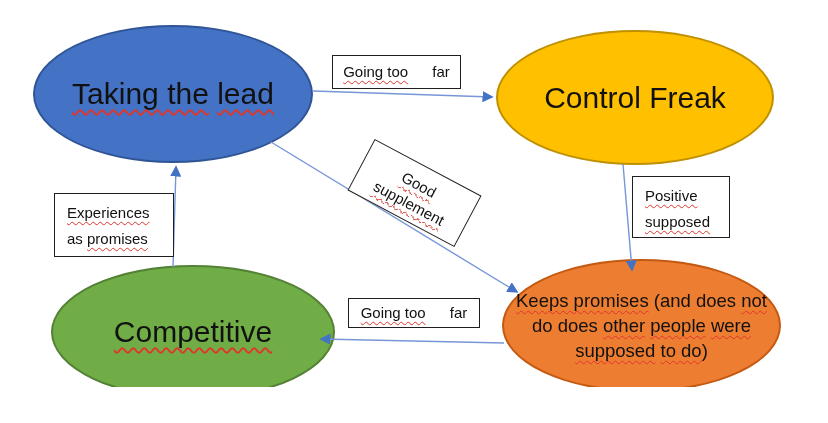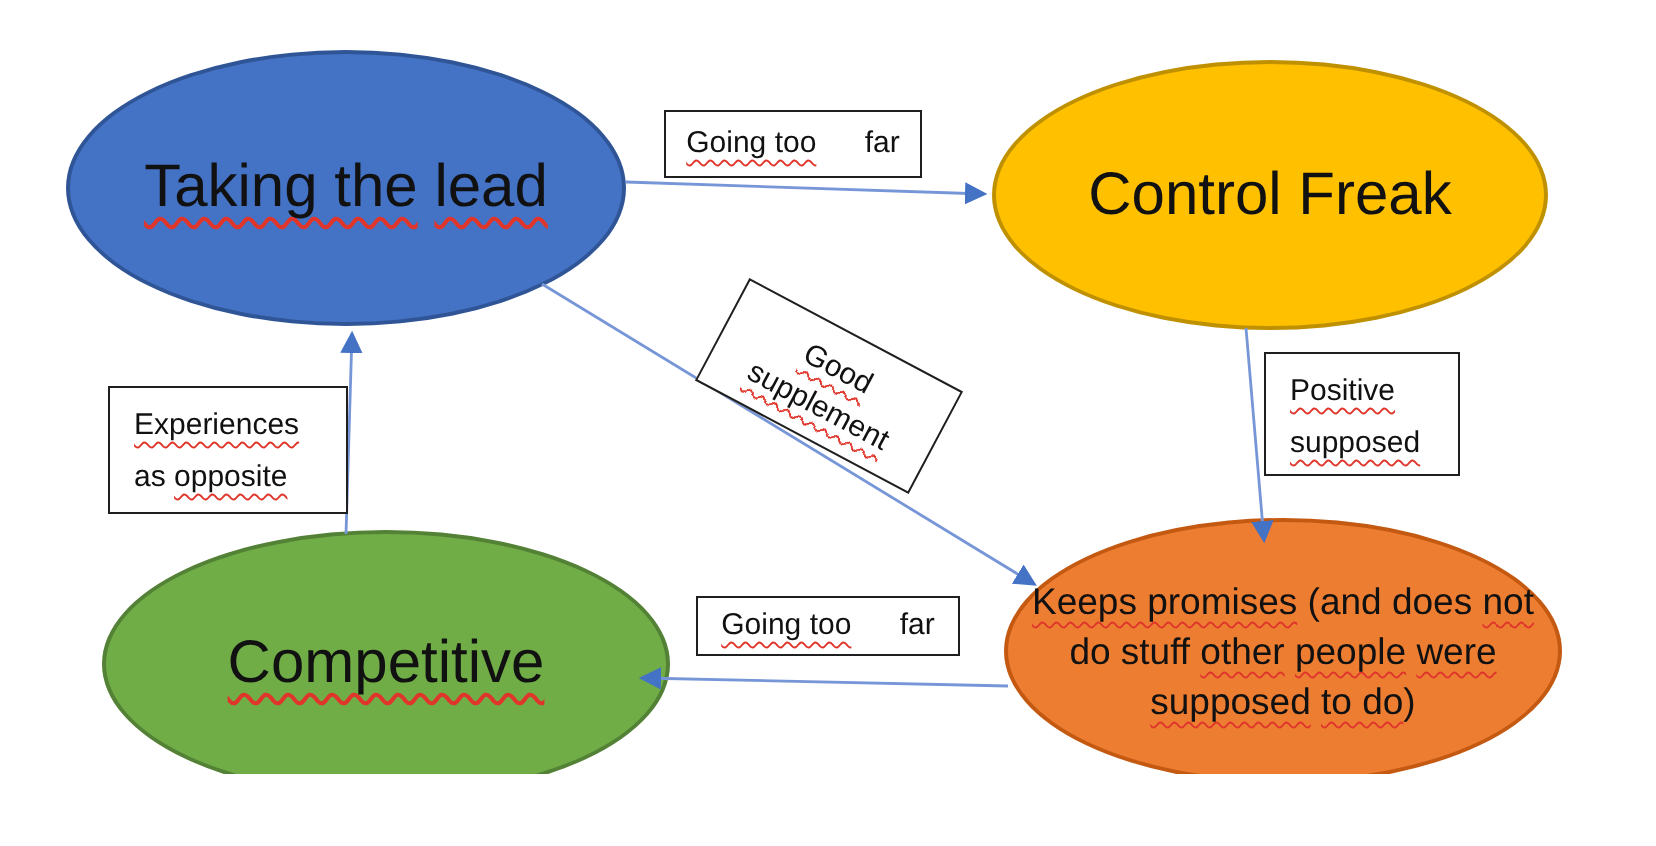--- a/index.html
+++ b/index.html
@@ -67,21 +67,21 @@
 
   <div class="node gold n-control">
     <div class="node-label lg">Control Freak</div>
   </div>
 
   <div class="node green n-competitive">
     <div class="node-label lg"><span class="sq">Competitive</span></div>
   </div>
 
   <div class="node orange n-keeps">
-    <div class="node-label keeps"><span class="sq">Keeps promises</span><span> (and does </span><span class="sq">not</span><br><span>do stuff </span><span class="sq">other</span><span> </span><span class="sq">people</span><span> </span><span class="sq">were</span><br><span class="sq">supposed</span><span> </span><span class="sq">to do</span><span>)</span></div>
+    <div class="node-label keeps"><span class="sq">Keeps promises</span><span> (and does </span><span class="sq">not</span><br><span>do does </span><span class="sq">other</span><span> </span><span class="sq">people</span><span> </span><span class="sq">were</span><br><span class="sq">supposed</span><span> </span><span class="sq">to do</span><span>)</span></div>
   </div>
 
   <svg class="connectors" width="828" height="423" viewBox="0 0 828 423">
     <defs>
       <marker id="ah" viewBox="0 0 10 10" refX="8.5" refY="5" markerWidth="8" markerHeight="8" orient="auto">
         <path d="M0,0 L10,5 L0,10 z"></path>
       </marker>
     </defs>
     <line x1="313" y1="91" x2="492" y2="97" marker-end="url(#ah)"></line>
     <line x1="173" y1="267" x2="176" y2="167" marker-end="url(#ah)"></line>
@@ -97,18 +97,18 @@
     <div><span class="sq">supplement</span></div>
   </div>
 
   <div class="lbox b-positive">
     <div><span class="sq">Positive</span></div>
     <div><span class="sq">supposed</span></div>
   </div>
 
   <div class="lbox b-experiences">
     <div><span class="sq">Experiences</span></div>
-    <div><span>as </span><span class="sq">opposite</span></div>
+    <div><span>as </span><span class="sq">promises</span></div>
   </div>
 
   <div class="lbox center b-going-bottom"><span class="sq">Going too</span><span> far</span></div>
 
 </div>
 
 </body></html>

